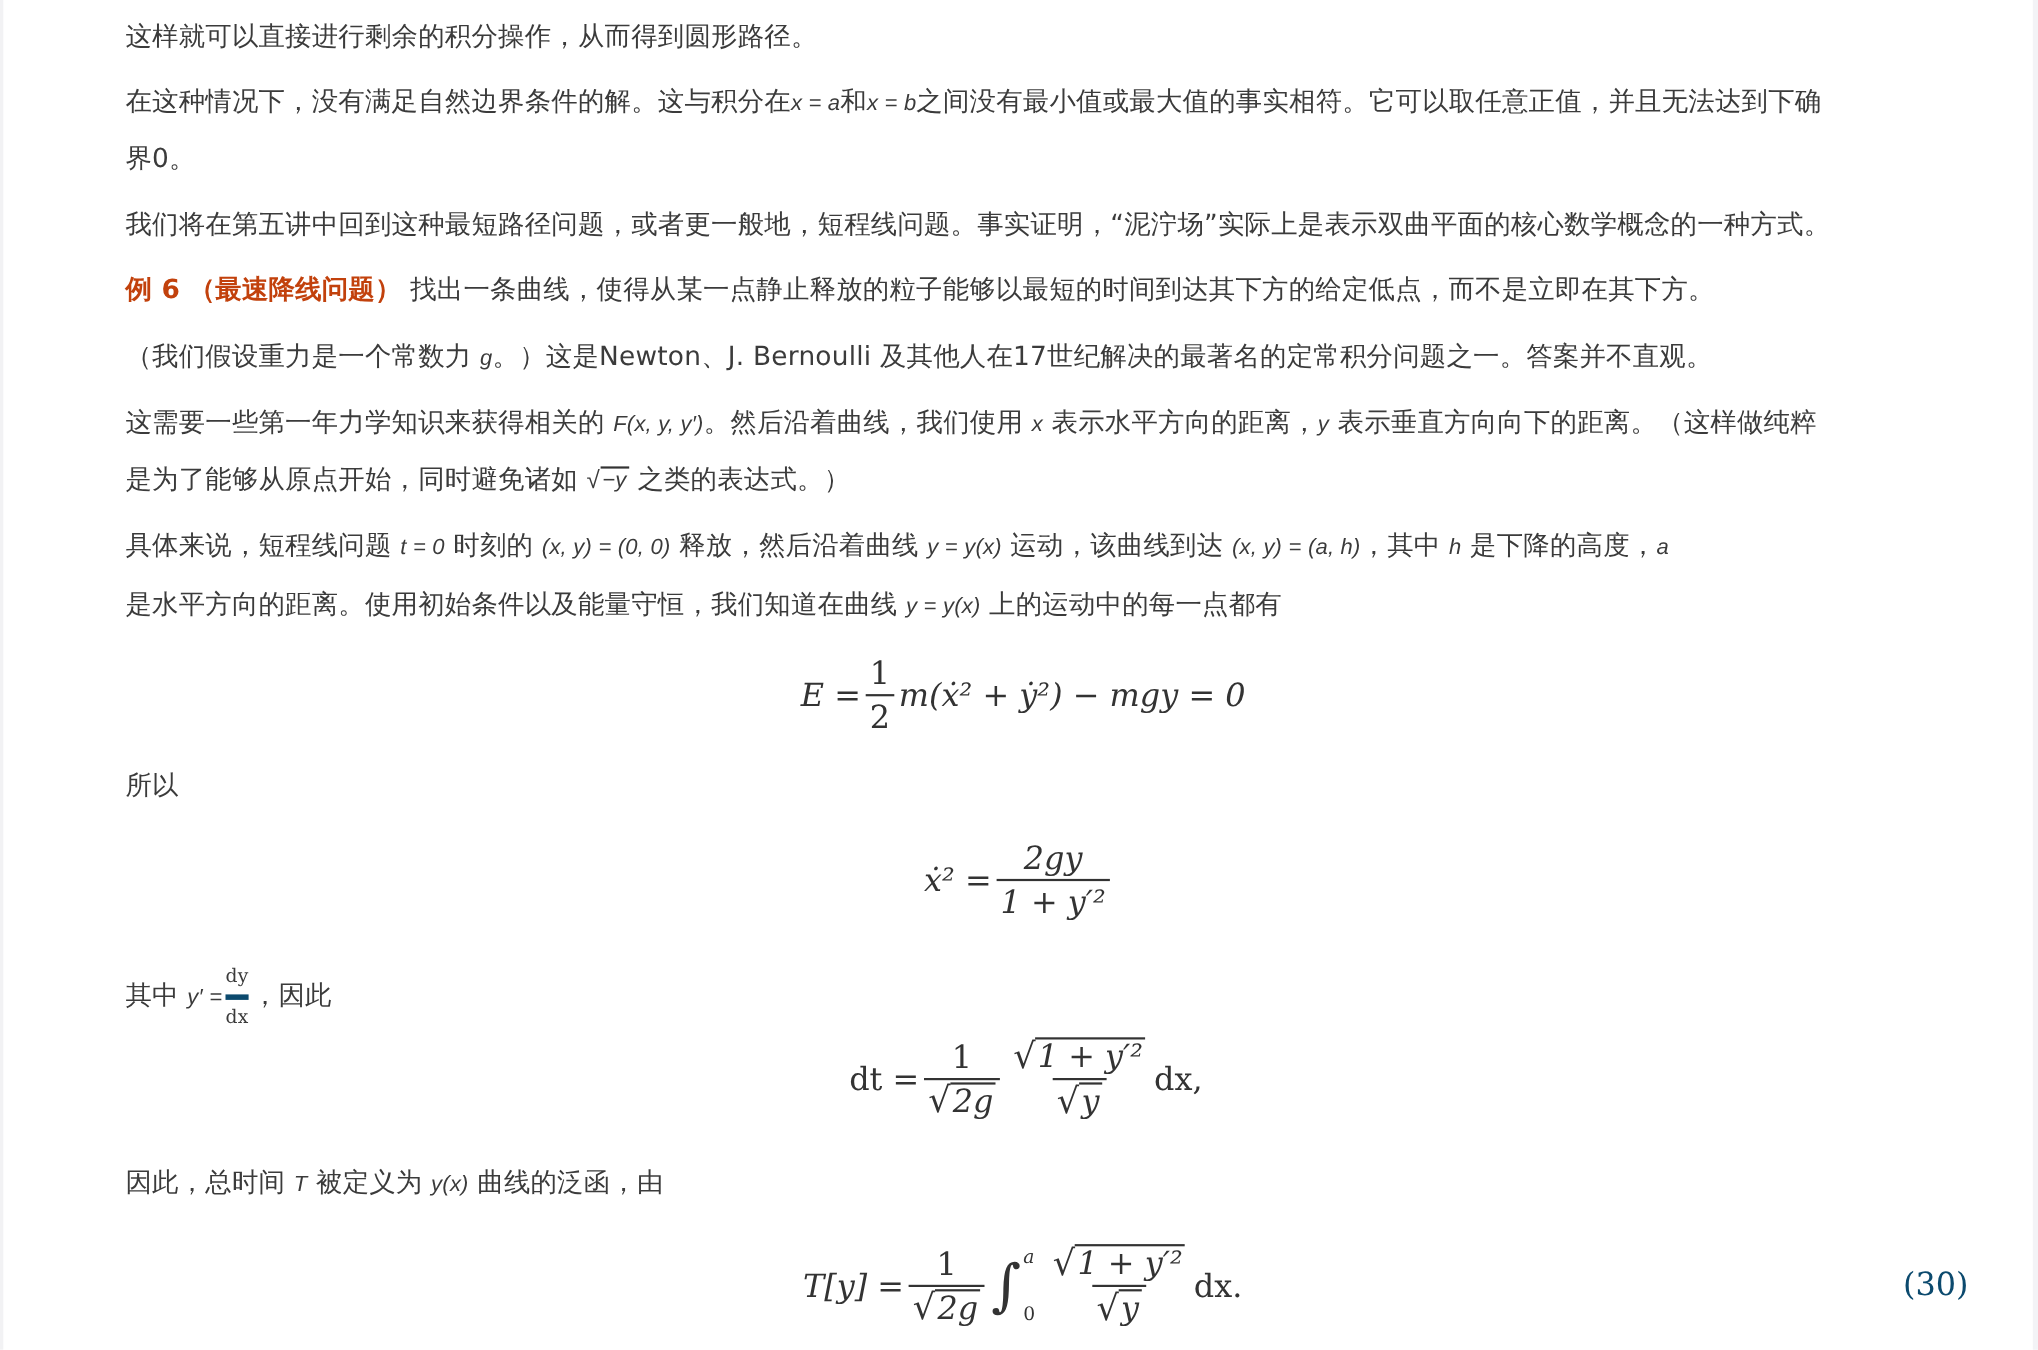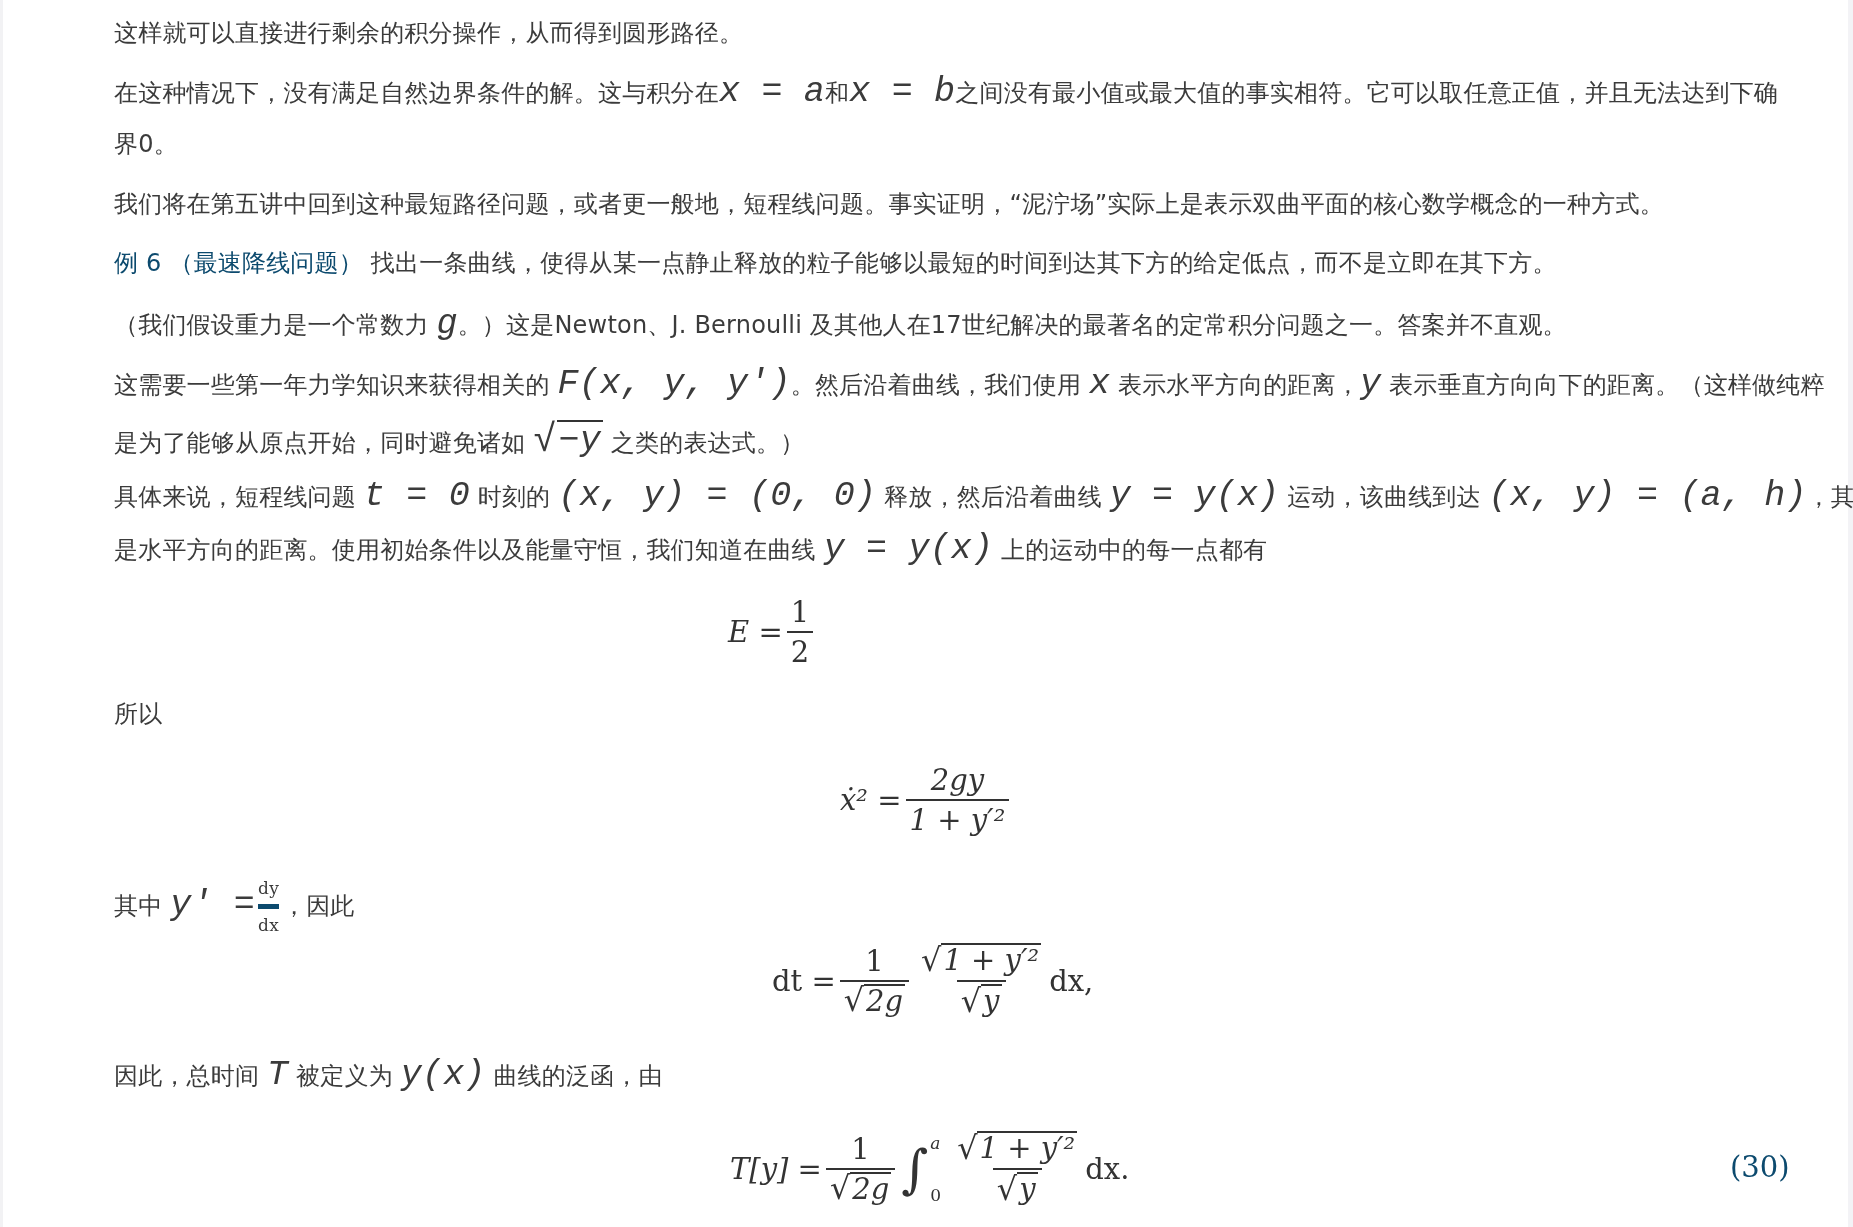--- a/index.html
+++ b/index.html
@@ -9,23 +9,23 @@
     font-family:"DejaVu Sans","Liberation Sans",sans-serif;
     color:#3b3b3b;
   }
   .edge-left { position:absolute; left:0; top:0; width:3px; height:1227px; background:#f2f2f4; }
   .edge-right { position:absolute; right:0; top:0; width:5px; height:1227px; background:#f3f3f6; }
   .content { position:absolute; left:66px; top:0; width:1720px; }
   .line {
     position:absolute; left:0; white-space:nowrap;
     font-size:24px; line-height:32px; letter-spacing:0.2px;margin-left:48px;
   }
-  .m { font-family:Liberation Mono, monospace; font-style:italic; font-size:35px; }
+  .m { font-family:Liberation Sans, sans-serif; font-style:italic; font-size:20px; }
   .mr { font-family:"DejaVu Serif","Liberation Serif",serif; font-style:normal; font-size:26px; }
-  .bold { font-weight:normal; color:#0c4a6e; }
+  .bold { font-weight:bold; color:#c2410c; }
   .eq {
     position:absolute; white-space:nowrap;
     font-family:"DejaVu Serif","Liberation Serif",serif;
     font-size:29px; color:#333;
     display:flex; align-items:center;
   }
   .eq .i { font-style:italic; }
   .frac { display:inline-flex; flex-direction:column; align-items:center; vertical-align:middle; margin:0 4px; }
   .frac .num { padding:0 4px 2px; }
   .frac .den { border-top:2px solid #333; padding:2px 4px 0; }
@@ -103,20 +103,21 @@
     <span>因此，总时间 </span><span class="m">T</span><span> 被定义为 </span><span class="m">y(x)</span><span> 曲线的泛函，由</span>
   </div>
 </div>
 
 <div class="eq" style="left:728px; top:594px; height:76px">
   <span class="i">E =</span>
   <span class="frac">
     <span class="num">1</span>
     <span class="den">2</span>
   </span>
+  <span class="i">m(ẋ² + ẏ²) − mgy = 0</span>
 </div>
 
 <div class="eq" style="left:840px; top:756px; height:88px">
   <span class="i">ẋ² =</span>
   <span class="frac">
     <span class="num i">2gy</span>
     <span class="den i">1 + y′²</span>
   </span>
 </div>
 

